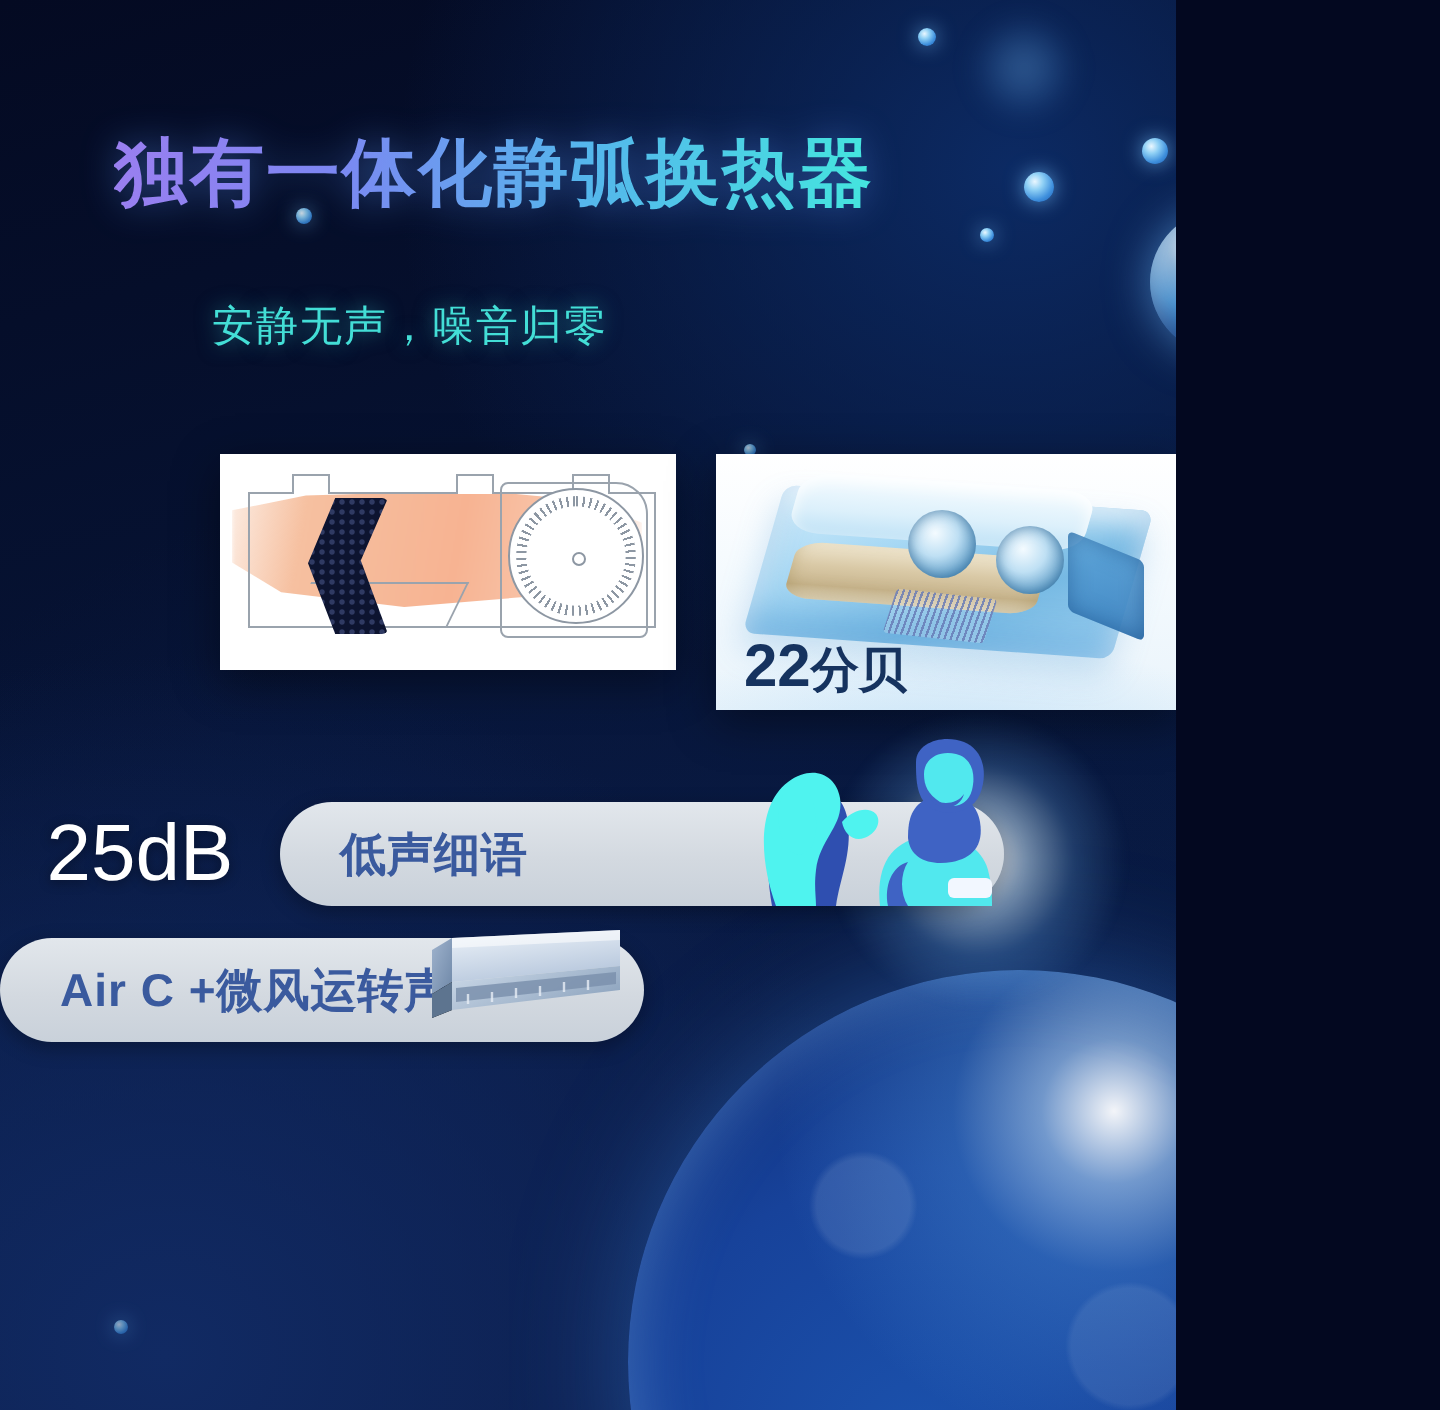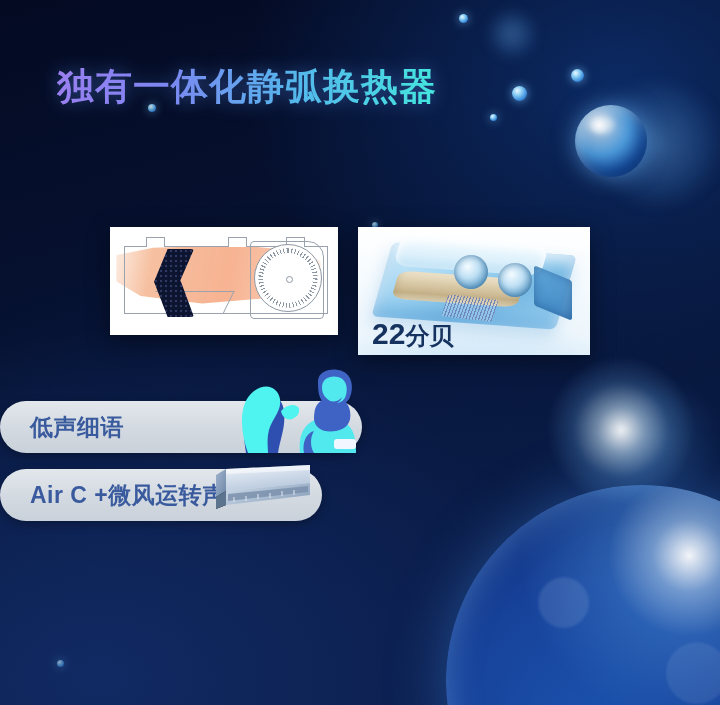--- a/index.html
+++ b/index.html
@@ -3,21 +3,21 @@
 <meta charset="utf-8">
 <style>
   html,body{margin:0;padding:0;}
   body{
     width:720px;height:705px;
     background:#030820;
     font-family:"Liberation Sans","DejaVu Sans",sans-serif;
     overflow:hidden;
   }
   .stage{
-    position:relative;width:720px;height:705px;overflow:hidden;
+    position:relative;width:588px;height:705px;overflow:hidden;
     background:
       radial-gradient(120% 90% at 14% 96%, #112a63 0%, rgba(17,42,99,0) 55%),
       radial-gradient(90% 70% at 86% 12%, #0c2a63 0%, rgba(12,42,99,0) 58%),
       radial-gradient(140% 110% at 50% 100%, #0b1c48 0%, rgba(11,28,72,0) 62%),
       linear-gradient(165deg,#040a22 0%,#061232 38%,#081a42 70%,#0a1c46 100%);
   }
 
   
   .glow-blob{position:absolute;border-radius:50%;pointer-events:none;}
   .bubble{position:absolute;border-radius:50%;pointer-events:none;}
@@ -227,20 +227,21 @@
   <div class="bubble dot" style="left:148px;top:104px;width:8px;height:8px;opacity:.85;"></div>
   <div class="bubble dot" style="left:57px;top:660px;width:7px;height:7px;opacity:.6;"></div>
   <div class="bubble dot" style="left:663px;top:560px;width:5px;height:5px;opacity:.7;"></div>
   <div class="glow-blob soft-halo" style="left:600px;top:380px;width:120px;height:120px;opacity:.5;"></div>
 
   <div class="planet"></div>
   <div class="planet-rim"></div>
   <div class="planet-flare"></div>
 
   <div class="title">独有一体化静弧换热器</div>
+  <div class="subtitle">安静无声，噪音归零</div>
 
   <div class="card card-a">
     <div class="diagram">
       <div class="dg-airflow"></div>
       <div class="dg-case"></div>
       <div class="dg-case-top"></div>
       <div class="dg-case-bottom"></div>
       <div class="dg-notch" style="left:36px;"></div>
       <div class="dg-notch" style="left:118px;"></div>
       <div class="dg-notch" style="left:176px;"></div>
@@ -262,20 +263,21 @@
       <div class="ac-side"></div>
     </div>
     <div class="ac-label">
       <span>22</span><span class="unit">分贝</span>
     </div>
   </div>
 
   <div class="rows">
 
     <div class="row">
+      <div class="db">25dB</div>
       <div class="pill pill-1">
         <span class="pill-label">低声细语</span>
         <svg class="art art-couple" viewBox="0 0 150 84">
 
           <path d="M28 84 C24 60 26 40 38 30 C50 20 64 26 66 42 C68 58 62 70 60 84 Z" fill="#2f4fb0"></path>
           <path d="M30 84 C22 62 20 34 36 22 C48 13 60 18 62 30 C64 44 52 50 50 66 C49 74 50 79 50 84 Z" fill="#4ff3ef"></path>
           <path d="M36 24 C30 32 30 44 34 52 C38 60 44 60 48 54 C52 46 50 30 44 24 Z" fill="#4ff3ef"></path>
 
           <path d="M63 42 C68 36 76 34 80 38 C83 42 80 48 74 50 C69 52 64 48 63 42 Z" fill="#4ff3ef"></path>
 

